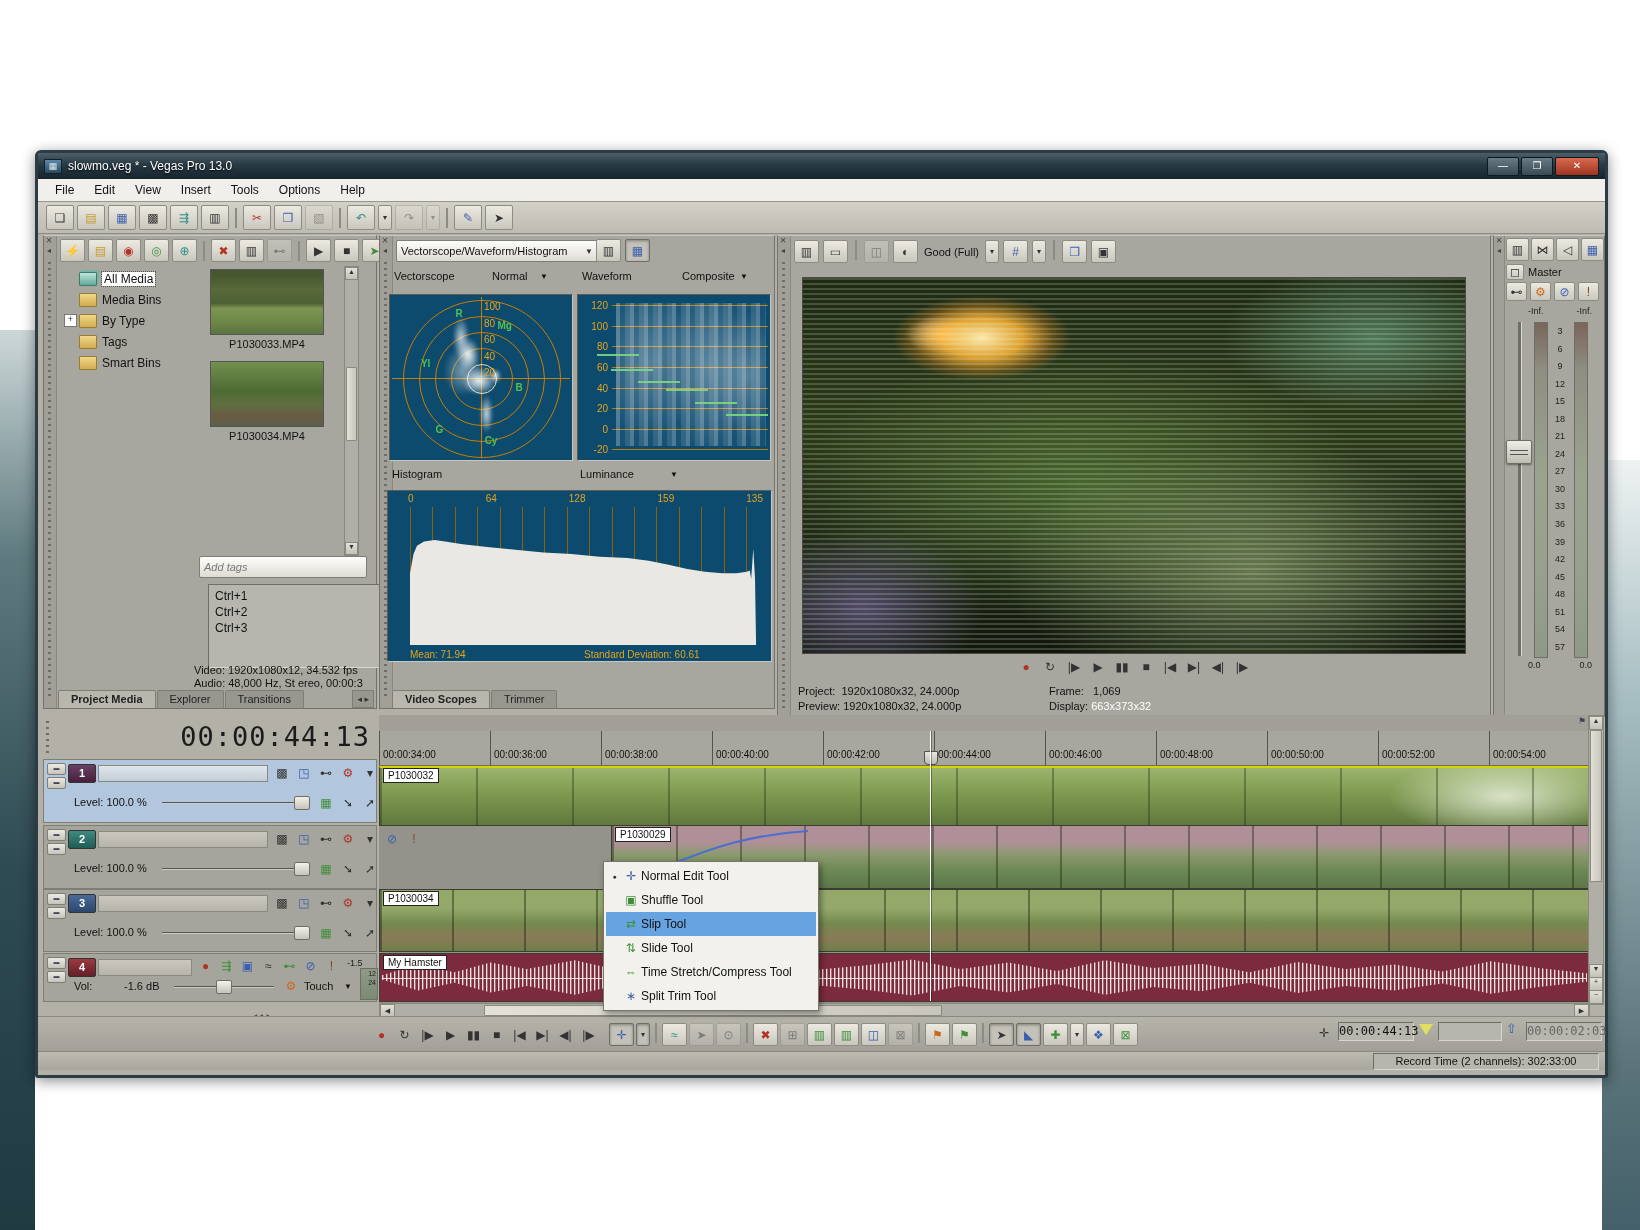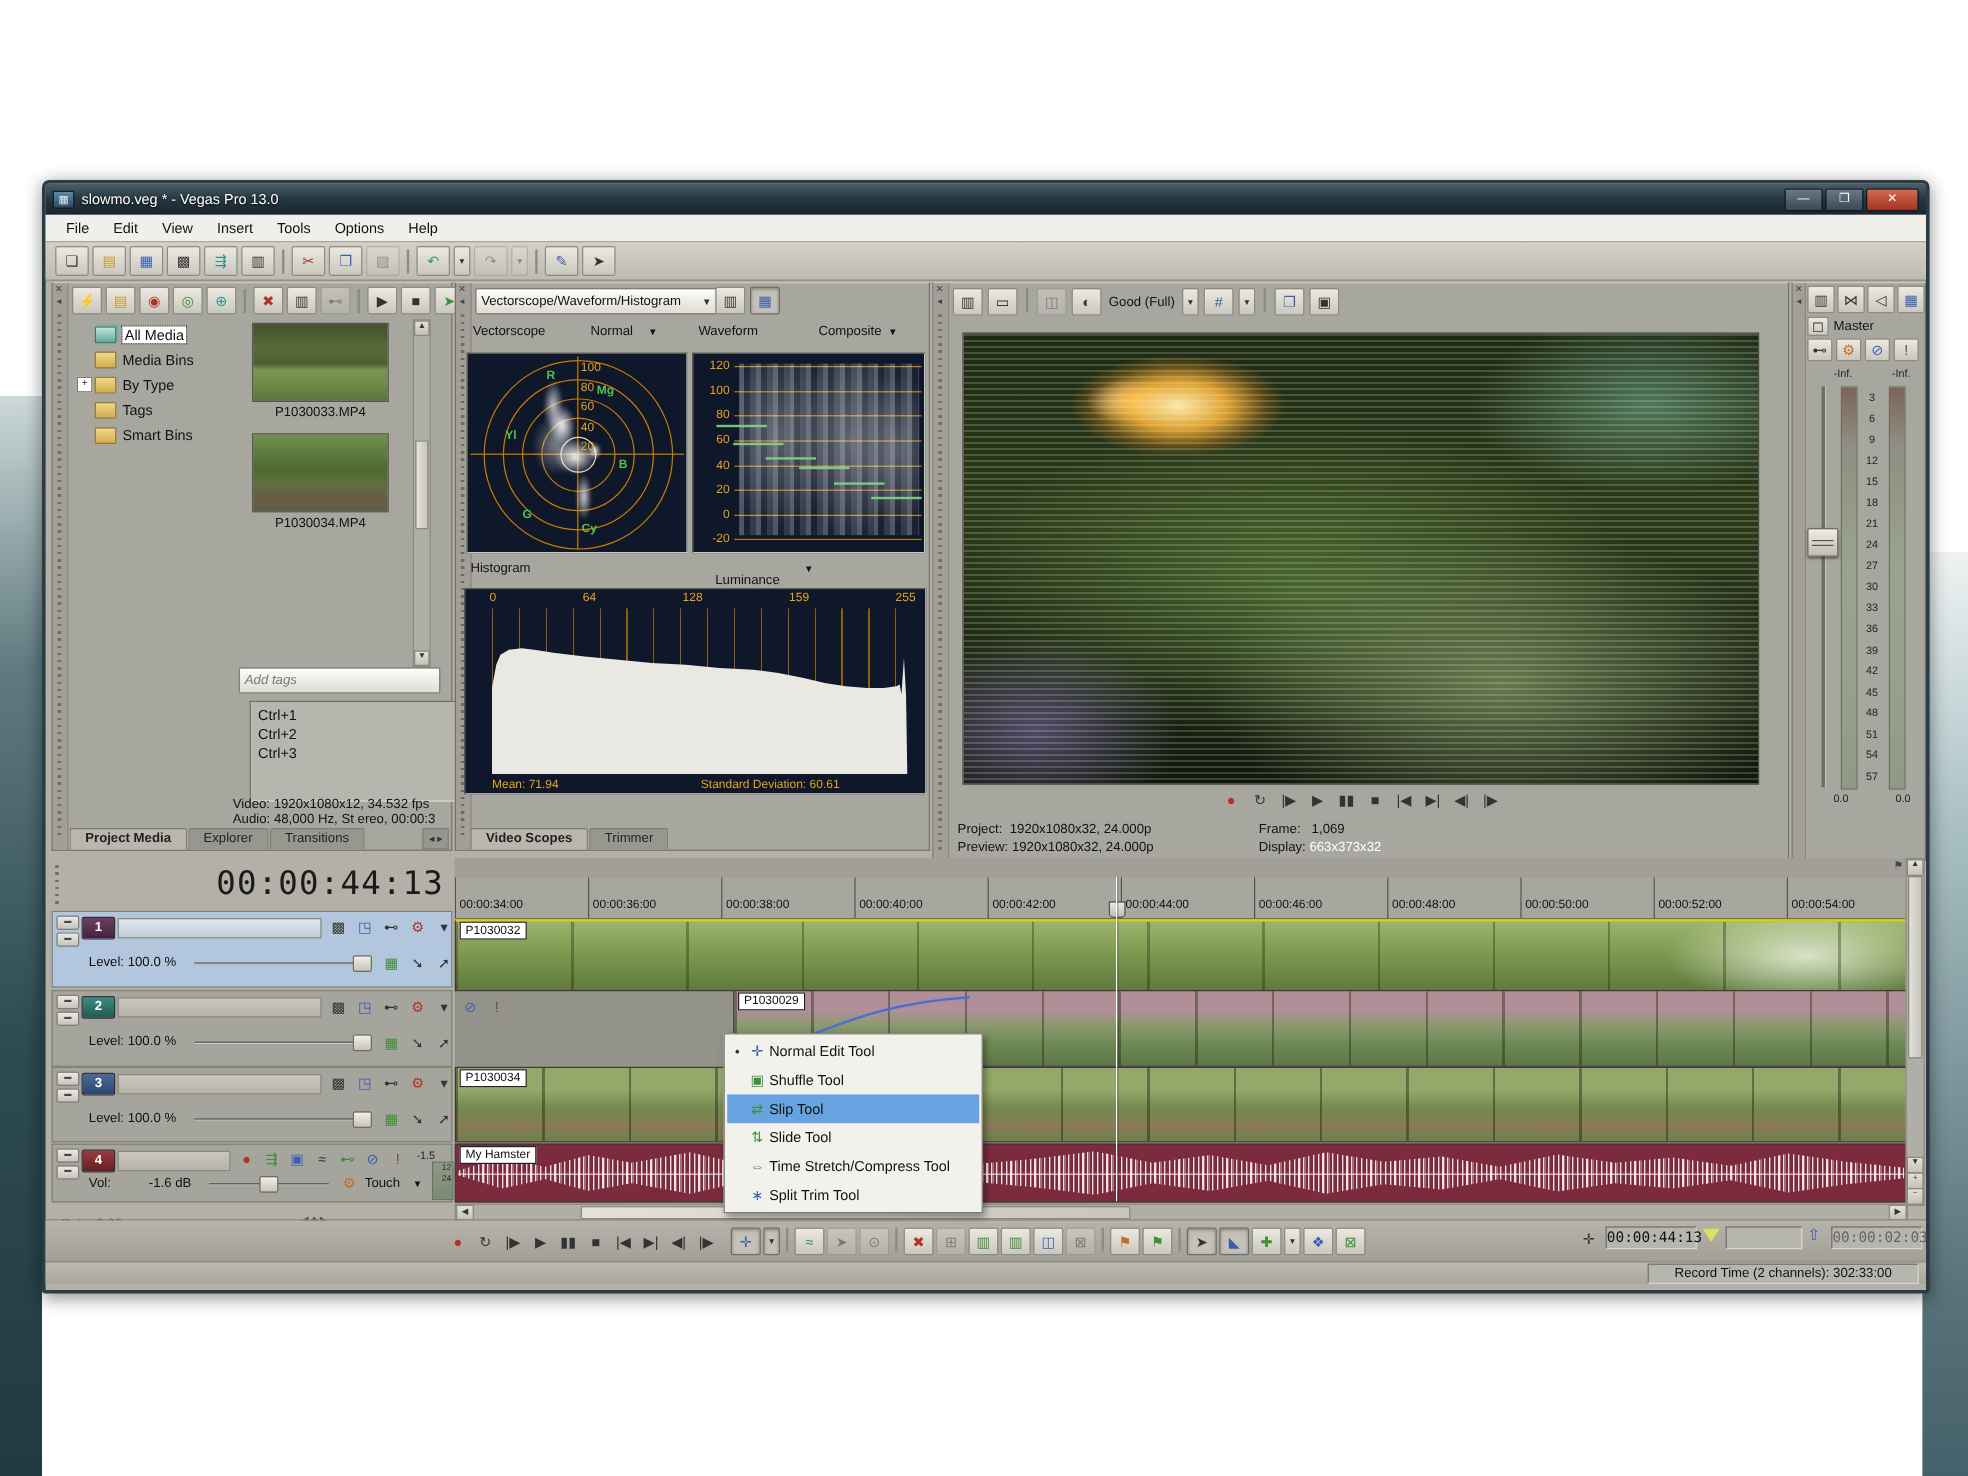--- a/index.html
+++ b/index.html
@@ -82,21 +82,21 @@
   .mediainfo{font-size:11px;color:#111;line-height:13px;white-space:nowrap;overflow:hidden;}
 
   
   .sb{background:#b0afa7;border:1px solid #8a897f;}
   .sb .sb-btn{background:linear-gradient(#e3e1d8,#c3c1b8);border:1px solid #8a897f;color:#333;
     font-size:7px;text-align:center;}
   .sb .sb-thumb{background:linear-gradient(90deg,#e3e1d8,#c7c5bc);border:1px solid #8a897f;border-radius:1px;}
 
   
   .scope-label{font-size:11px;color:#111;}
-  .scope-box{position:absolute;background:#0f172a;border:1px solid;border-color:#5d5c54 #c9c8c0 #c9c8c0 #5d5c54;}
+  .scope-box{position:absolute;background:#0c4a6e;border:1px solid;border-color:#5d5c54 #c9c8c0 #c9c8c0 #5d5c54;}
   .vs-circle{position:absolute;border:1px solid #c87e00;border-radius:50%;}
   .vs-cross-h{position:absolute;left:2px;right:2px;top:50%;height:1px;background:#c87e00;}
   .vs-cross-v{position:absolute;top:2px;bottom:2px;left:50%;width:1px;background:#c87e00;}
   .vs-num{display:block;font-size:10px;color:#e8a41c;line-height:16.6px;}
   .vs-target{position:absolute;font-size:10px;color:#55c050;font-weight:bold;}
   .vs-blob{position:absolute;inset:0;filter:blur(1.5px);background:
     radial-gradient(16px 24px at 43% 36%,rgba(255,255,255,.95),rgba(255,255,255,0) 70%),
     radial-gradient(12px 30px at 39% 26%,rgba(255,255,255,.75),rgba(255,255,255,0) 70%),
     radial-gradient(24px 20px at 49% 52%,rgba(255,255,255,.95),rgba(255,255,255,0) 72%),
     radial-gradient(9px 26px at 53% 72%,rgba(255,255,255,.8),rgba(255,255,255,0) 75%),
@@ -523,31 +523,31 @@
           <i class="wf-dash"></i>
             <i class="wf-dash"></i>
             <i class="wf-dash"></i>
           <i class="wf-dash"></i>
             <i class="wf-dash"></i>
             <i class="wf-dash"></i>
         </div>
       </div>
 
       <span class="scope-label abs" style="left:12px;top:232px;">Histogram</span>
-      <span class="scope-label abs" style="left:200px;top:242px;margin-left:16px;">Luminance</span>
+      <span class="scope-label abs" style="left:200px;top:232px;">Luminance</span>
       <span class="scope-label abs" style="left:290px;top:234px;font-size:8px;">▼</span>
 
       <div class="scope-box" style="left:7px;top:254px;width:383px;height:170px;">
         <div class="hist-scale">
 
         <span>0</span>
             <span>64</span>
             <span>128</span>
             <span>159</span>
-            <span>255</span>
+            <span>135</span>
           </div>
         <div class="hist-grid"></div>
         <div class="hist-shape"></div>
         <span class="hist-stats" style="left:22px;">Mean: 71.94</span>
         <span class="hist-stats" style="left:196px;">Standard Deviation: 60.61</span>
       </div>
 
       <div class="tabs" style="left:12px;bottom:0;">
 
       <span class="tab selected">Video Scopes</span>

